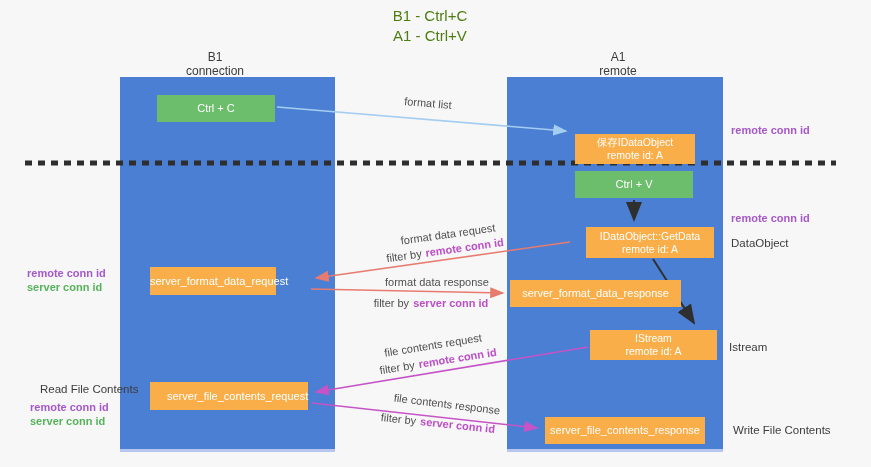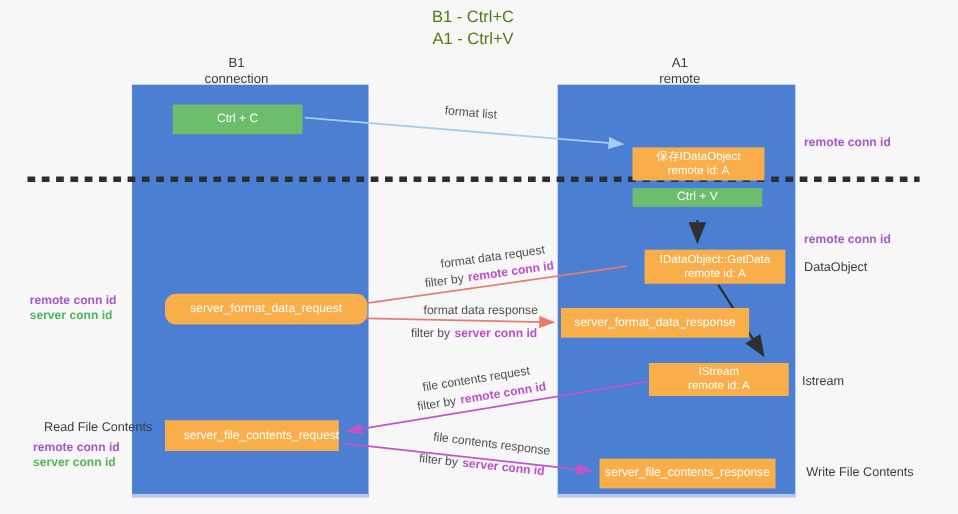--- a/index.html
+++ b/index.html
@@ -125,28 +125,28 @@
     <line x1="312" y1="403" x2="537" y2="428" stroke="#c654c6" stroke-width="1.6" marker-end="url(#mMagenta)"></line>
   </svg>
 
   <div class="node green mono-line" style="left:157px; top:95px; width:118px; height:27px;">Ctrl + C</div>
 
   <div class="node orange" style="left:575px; top:134px; width:120px; height:30px;">
     <div>保存IDataObject</div>
     <div>remote id: A</div>
   </div>
 
-  <div class="node green mono-line" style="left:575px; top:171px; width:118px; height:17px;">Ctrl + V</div>
+  <div class="node green mono-line" style="left:575px; top:171px; width:118px; height:27px;">Ctrl + V</div>
 
   <div class="node orange" style="left:570px; top:227px; width:128px; height:31px;margin-left:16px;">
     <div>IDataObject::GetData</div>
     <div>remote id: A</div>
   </div>
 
-  <div class="node orange mono-line" style="left:150px; top:267px; width:184px; height:28px;border-radius:10px;">server_format_data_request</div>
+  <div class="node orange mono-line" style="left:150px; top:267px; width:126px; height:28px;">server_format_data_request</div>
 
   <div class="node orange mono-line" style="left:510px; top:280px; width:171px; height:27px;">server_format_data_response</div>
 
   <div class="node orange" style="left:590px; top:330px; width:127px; height:30px;">
     <div>IStream</div>
     <div>remote id: A</div>
   </div>
 
   <div class="node orange mono-line" style="left:150px; top:382px; width:158px; height:28px;padding-left:17px;">server_file_contents_request</div>
 

